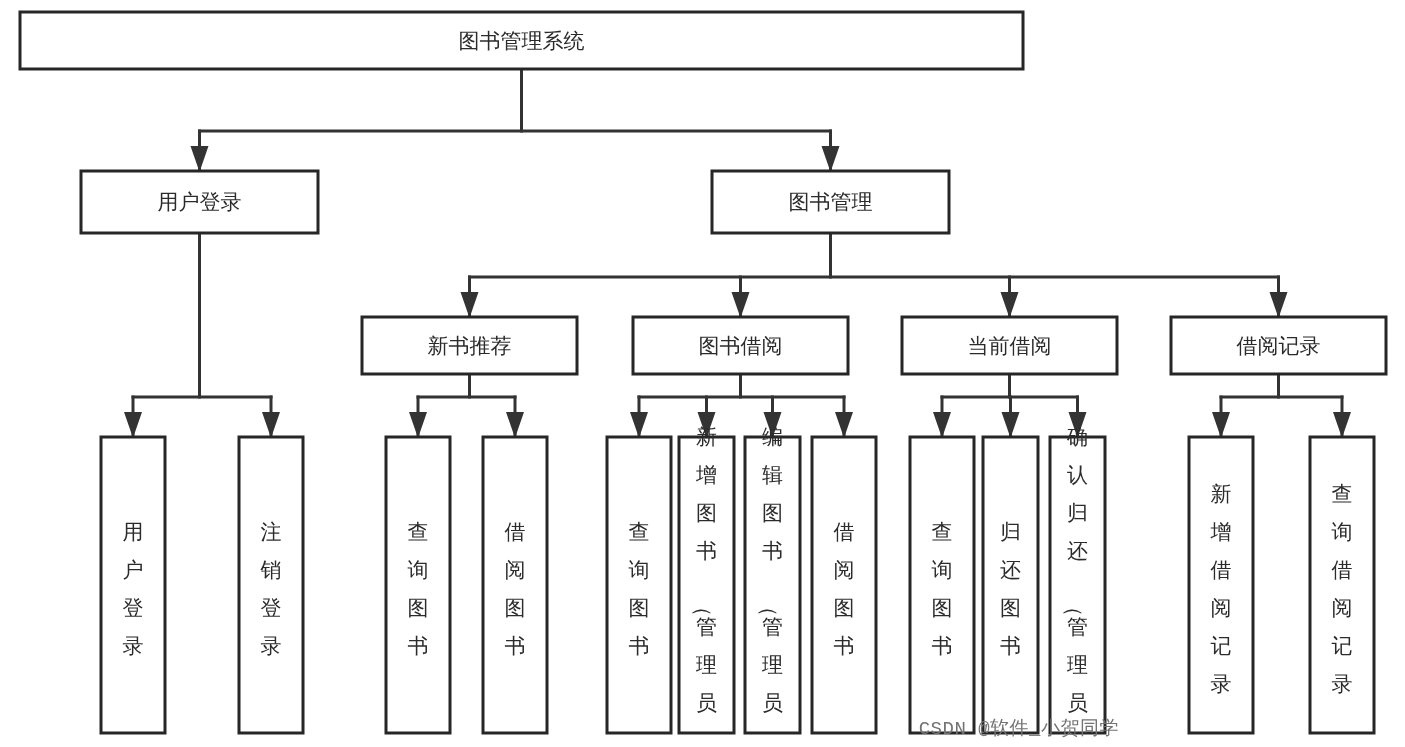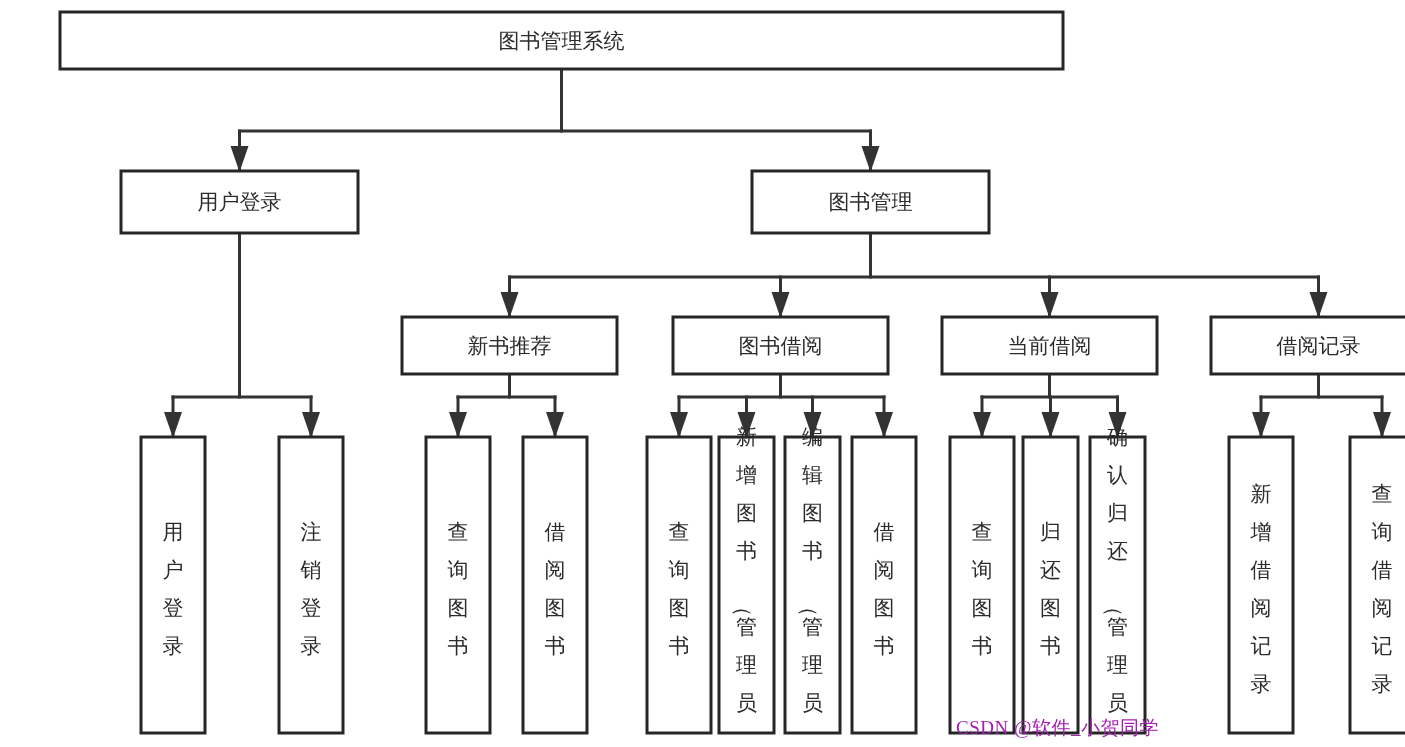--- a/index.html
+++ b/index.html
@@ -11,21 +11,20 @@
     width: 1405px;
     height: 747px;
     font-family: "DejaVu Sans", "Liberation Sans", sans-serif;
     overflow: hidden;
   }
   #diagram-root {
     position: relative;
     width: 1127px;
     height: 747px;
     background: #ffffff;
-    margin-left: 40px;
   }
   svg#flow {
     position: absolute;
     left: 0;
     top: 0;
     width: 1405px;
     height: 747px;
   }
   .node-rect {
     fill: #ffffff;
@@ -51,23 +50,23 @@
   .node-label-v {
     font-family: "DejaVu Sans", "Liberation Sans", sans-serif;
     font-size: 21px;
     fill: #2b2b2b;
     text-anchor: middle;
   }
   .watermark {
     position: absolute;
     right: 8px;
     bottom: 6px;
-    font-family: Liberation Serif, serif;
+    font-family: Liberation Mono, monospace;
     font-size: 19px;
-    color: #a21caf;
+    color: #737373;
     letter-spacing: 0.5px;
     white-space: nowrap;
     user-select: none;
   }
 </style>
 </head>
 <body>
 
 <div id="diagram-root">
 

